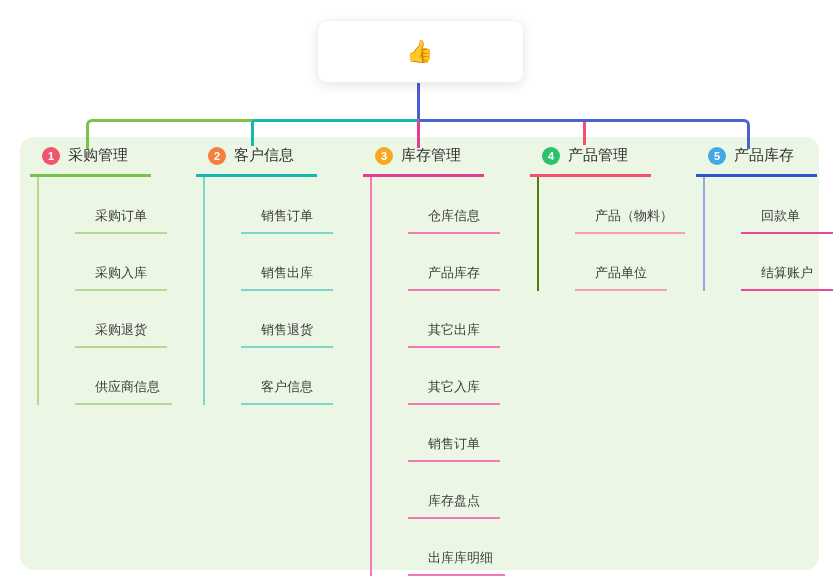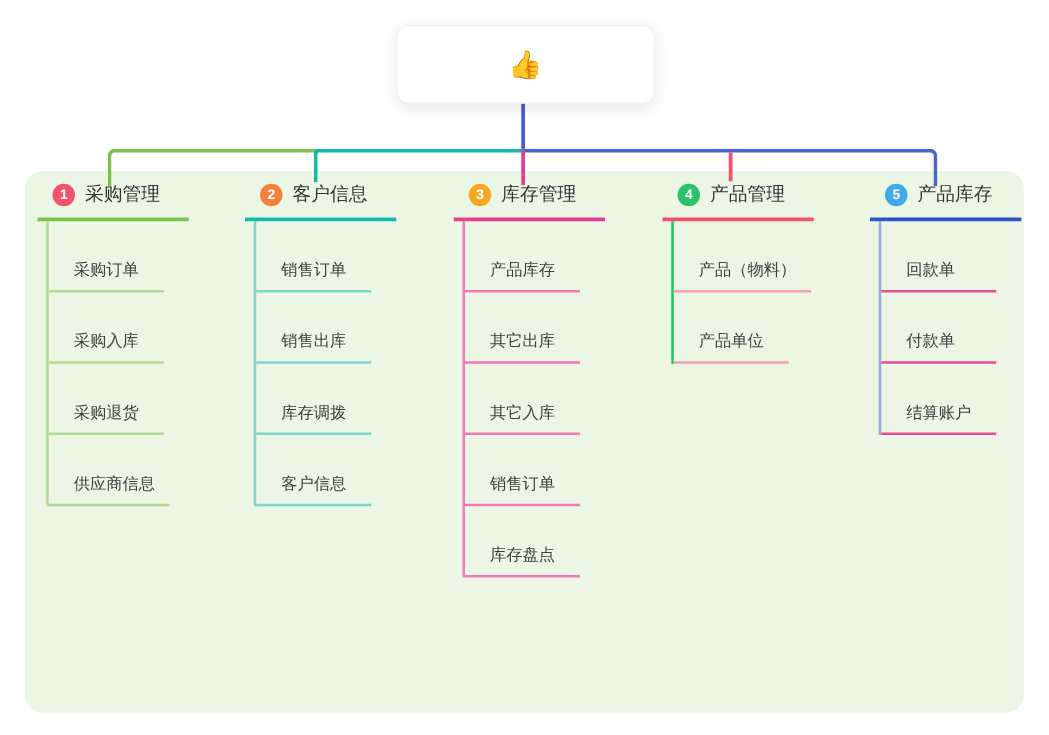--- a/index.html
+++ b/index.html
@@ -30,39 +30,39 @@
   .drop-magenta{left:417px;top:120px;width:3px;height:28px;background:#e23f92;}
   .drop-red{left:583px;top:122px;width:3px;height:23px;background:#f4506b;}
 
   
   .branch{position:absolute;top:146px;}
   .branch-header{display:flex;align-items:center;gap:8px;width:max-content;
                  min-width:101px;padding:0 8px 9px 12px;font-size:15px;font-weight:500;color:#333;}
   .badge{width:18px;height:18px;border-radius:50%;flex:0 0 18px;
          display:flex;align-items:center;justify-content:center;
          color:#fff;font-size:11px;font-weight:bold;}
-  .items{margin-left:7px;width:max-content;}
+  .items{margin-left:7px;width:max-content;padding-left:36px;}
   .item{height:55px;width:max-content;min-width:92px;display:flex;align-items:flex-end;}
   .item span{display:block;padding:0 12px 7px 20px;font-size:13px;color:#3d3d3d;}
 
   
   .b1 .branch-header{border-bottom:3px solid #7cc24a;}
   .b1 .items{border-left:2px solid #b3da94;}
   .b1 .item{border-bottom:2px solid #b3da94;}
   .b1 .badge{background:#f1556c;}
   .b2 .branch-header{border-bottom:3px solid #14b9ab;}
   .b2 .items{border-left:2px solid #7fd5c9;}
   .b2 .item{border-bottom:2px solid #7fd5c9;}
   .b2 .badge{background:#f5803b;}
   .b3 .branch-header{border-bottom:3px solid #e23f92;}
   .b3 .items{border-left:2px solid #f07ab8;}
   .b3 .item{border-bottom:2px solid #f07ab8;}
   .b3 .badge{background:#f7a823;}
   .b4 .branch-header{border-bottom:3px solid #f4506b;}
-  .b4 .items{border-left:2px solid #22c55e;}
+  .b4 .items{border-left:2px solid #4d7c0f;}
   .b4 .item{border-bottom:2px solid #f7a0ad;}
   .b4 .badge{background:#2bc26b;}
   .b5 .branch-header{border-bottom:3px solid #2e54c9;}
   .b5 .items{border-left:2px solid #92a7e3;}
   .b5 .item{border-bottom:2px solid #ec4899;}
   .b5 .badge{background:#41a9e6;}
 
   .c1{left:30px;} .c2{left:196px;} .c3{left:363px;} .c4{left:530px;} .c5{left:696px;}
 </style>
 </head>
@@ -110,48 +110,54 @@
       <span>客户信息</span>
     </div>
     <div class="items">
       <div class="item">
           <span>销售订单</span>
         </div>
       <div class="item">
           <span>销售出库</span>
         </div>
       <div class="item">
-          <span>库存调拨</span>
+          <span>销售退货</span>
         </div>
       <div class="item">
           <span>客户信息</span>
         </div>
     </div>
   </div>
 
   <div class="branch b3 c3">
     <div class="branch-header">
       <span class="badge">3</span>
       <span>库存管理</span>
     </div>
     <div class="items">
       <div class="item">
+          <span>仓库信息</span>
+        </div>
+      <div class="item">
           <span>产品库存</span>
         </div>
       <div class="item">
           <span>其它出库</span>
         </div>
       <div class="item">
           <span>其它入库</span>
         </div>
       <div class="item">
           <span>销售订单</span>
         </div>
       <div class="item">
           <span>库存盘点</span>
+        </div>
+      <div class="item">
+          <span>出库库明细</span>
         </div>
     </div>
   </div>
 
   <div class="branch b4 c4">
     <div class="branch-header">
       <span class="badge">4</span>
       <span>产品管理</span>
     </div>
     <div class="items">
@@ -167,21 +173,18 @@
   <div class="branch b5 c5">
     <div class="branch-header">
       <span class="badge">5</span>
       <span>产品库存</span>
     </div>
     <div class="items">
       <div class="item">
           <span>回款单</span>
         </div>
       <div class="item">
-          <span>付款单</span>
-        </div>
-      <div class="item">
           <span>结算账户</span>
         </div>
     </div>
   </div>
 
 </div>
 
 </body></html>

